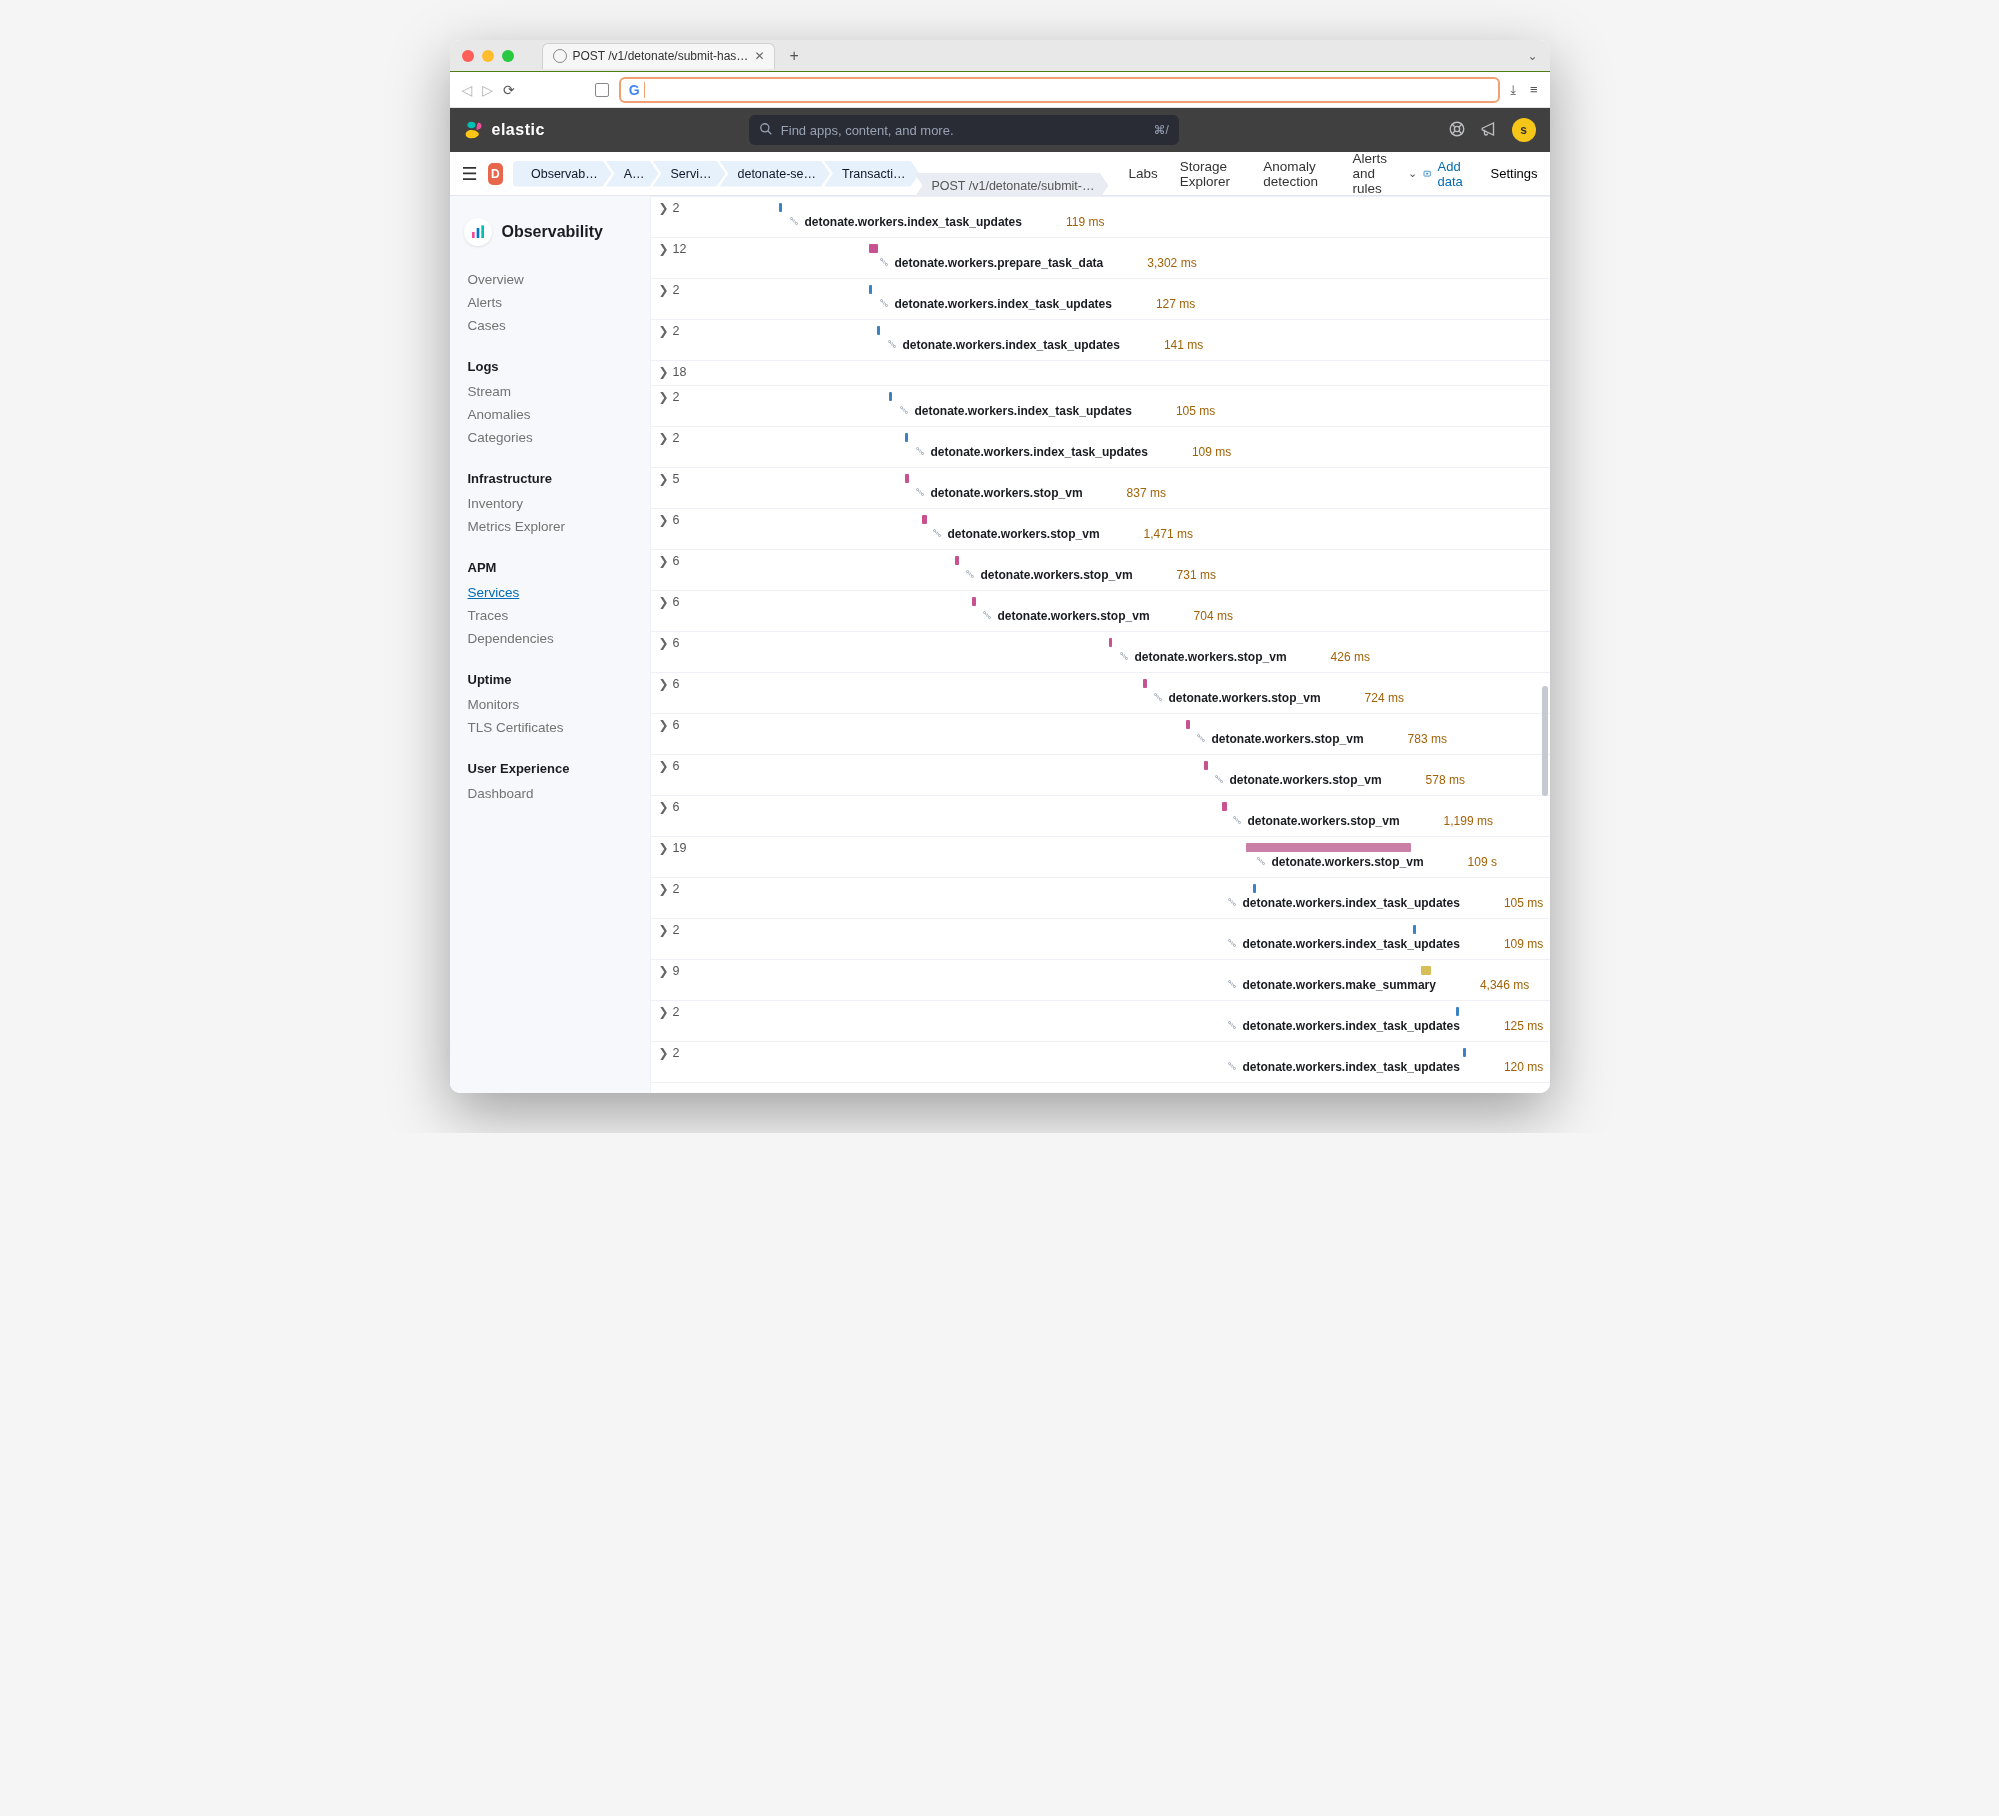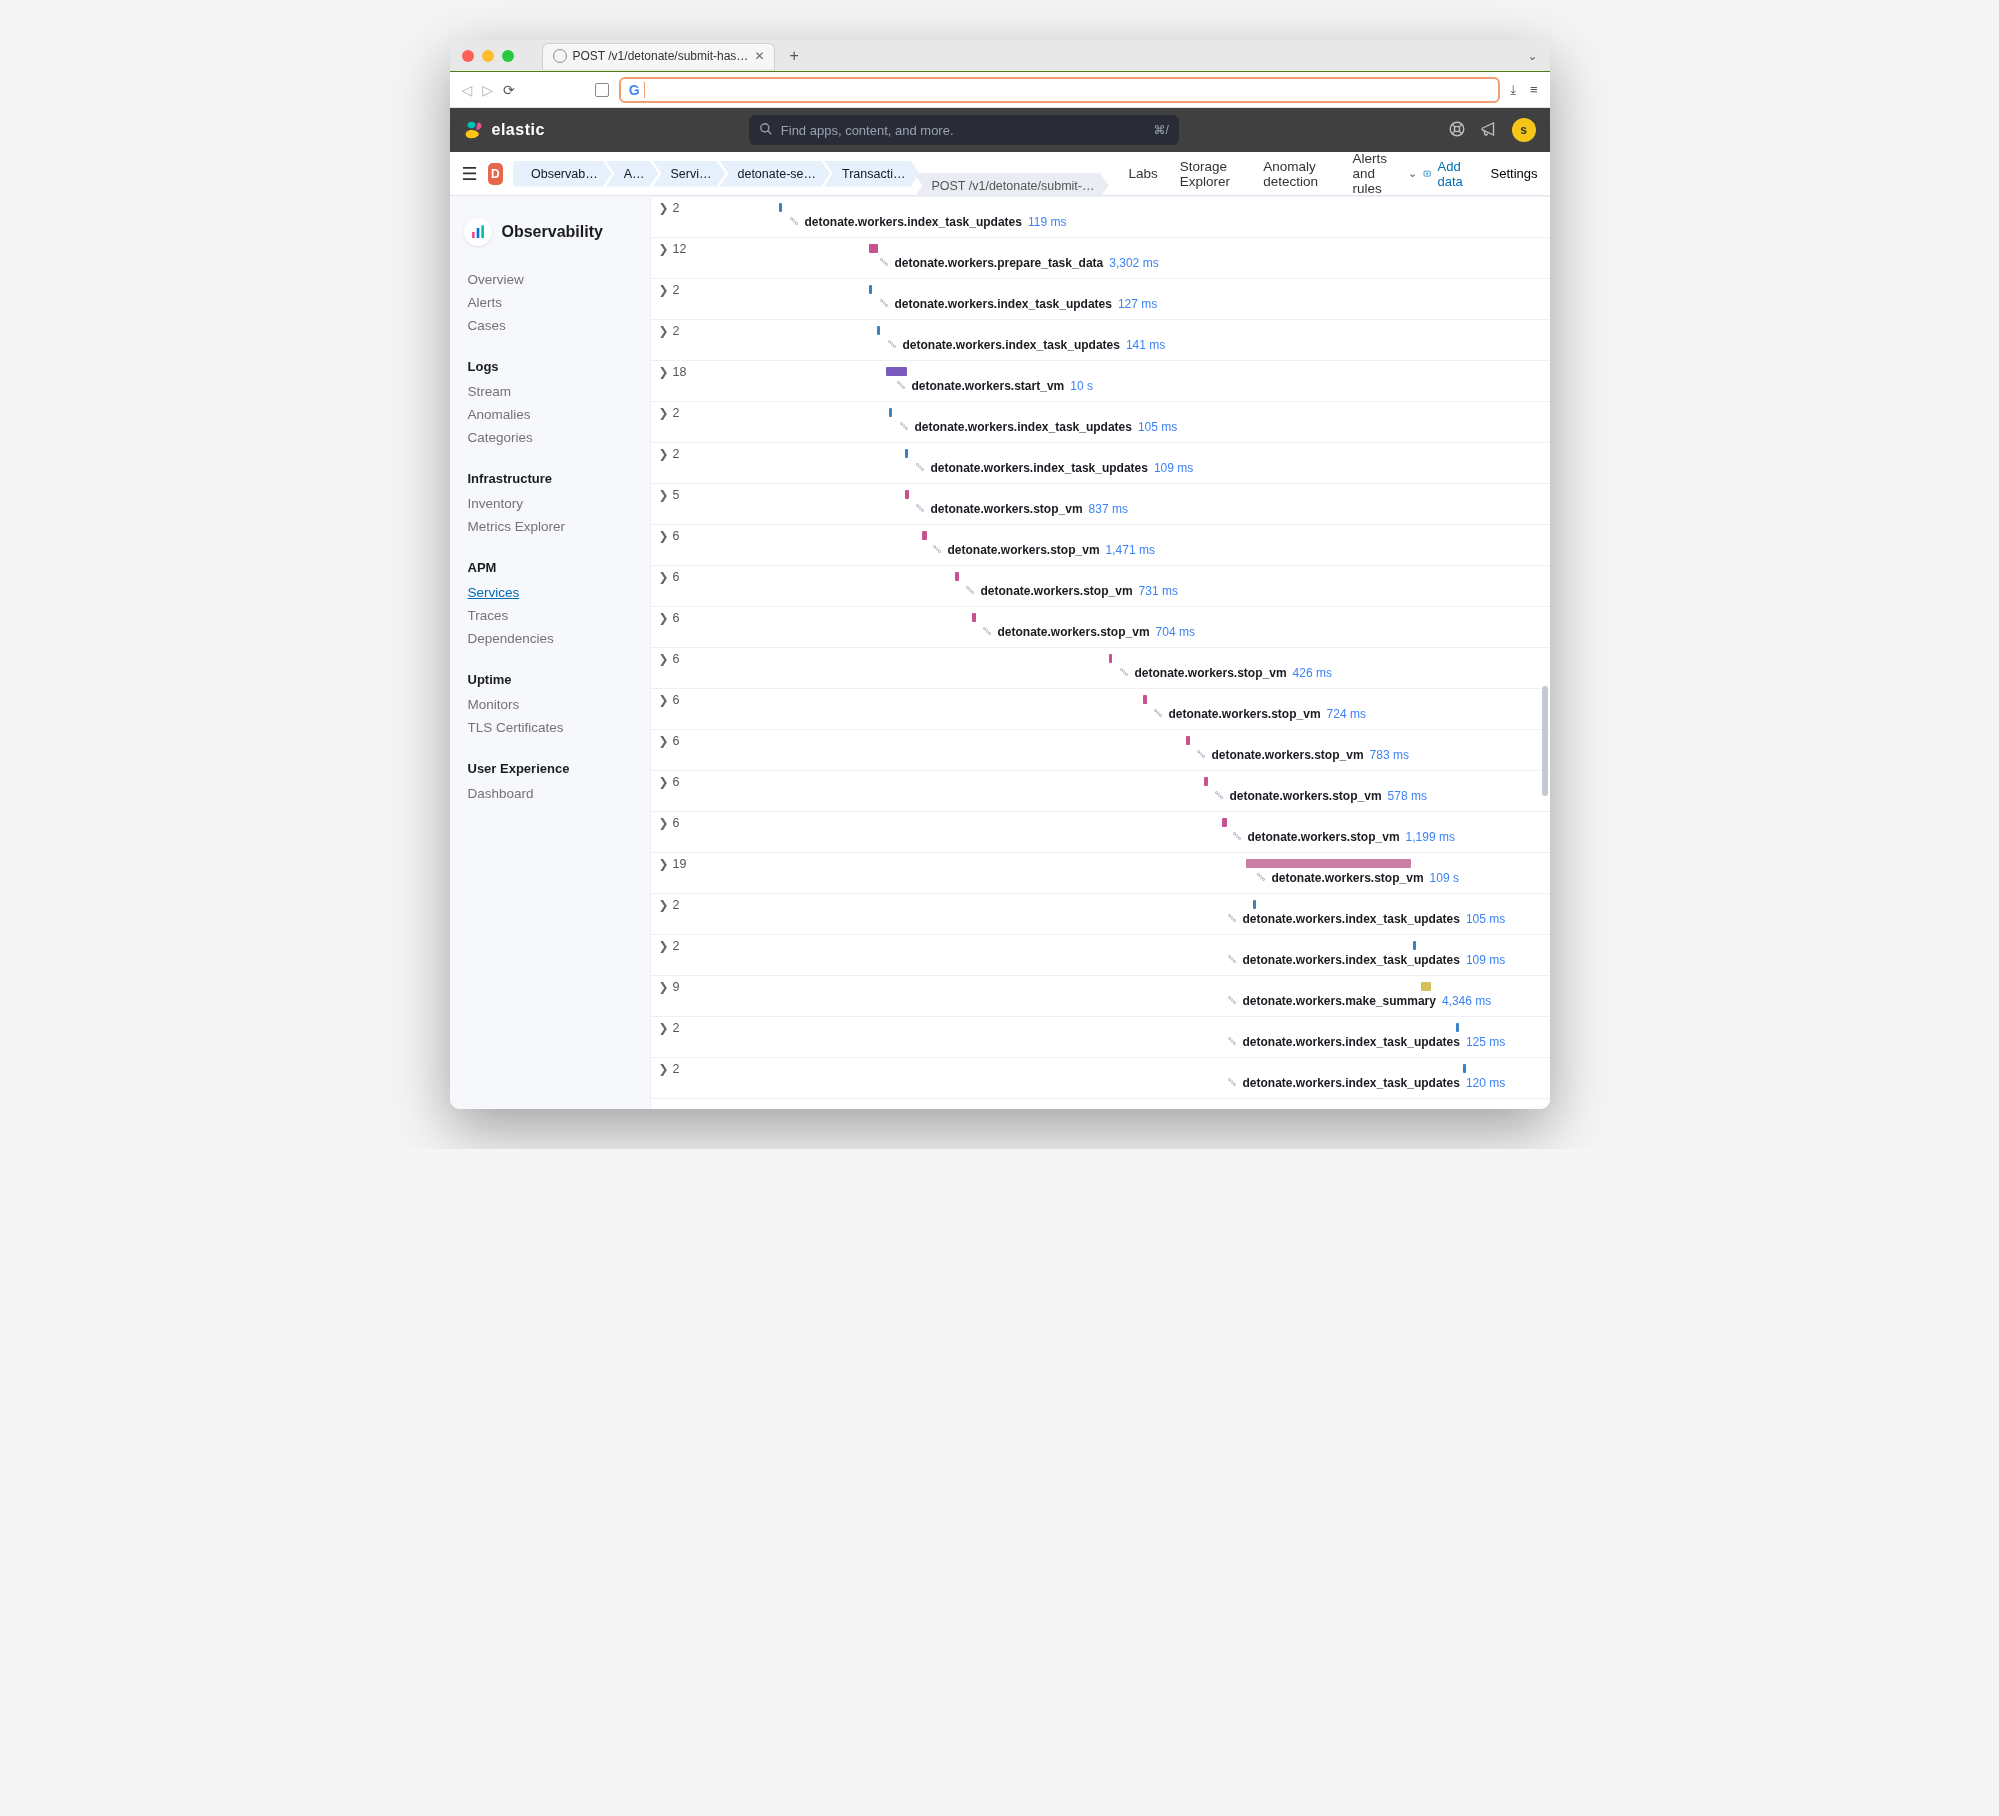--- a/index.html
+++ b/index.html
@@ -119,21 +119,21 @@
   .row-body{ flex:1; position:relative; min-height:30px;}
   .bar{ position:absolute; top:2px; height:9px; border-radius:1px;}
   .bar.blue{ background:#3b82c4;}
   .bar.pink{ background:#c8528f;}
   .bar.pinkL{ background:#c97fa5;}
   .bar.purple{ background:#7a5bbd;}
   .bar.yellow{ background:#d6bf57;}
   .label{ position:absolute; top:14px; display:flex; align-items:center; gap:6px; font-size:12px; white-space:nowrap;}
   .label .op{ color:#98a2b3;}
   .label .name{ font-weight:700; color:#1a1c21;}
-  .label .time{ color:#3b82f6;}
+  .label .time{ color:#a16207;margin-left:38px;}
   .right-col{ width:58px; border-left:1px solid #eef0f5;}
   .scrollbar{ position:absolute; right:2px; top:490px; width:6px; height:110px; background:#c5c9d1; border-radius:3px;}
 </style>
 </head>
 <body>
 
 <div class="window">
 
   <div class="titlebar">
     <div class="traffic">
@@ -365,33 +365,20 @@
                 <span class="time">141 ms</span>
               </div>
             </div>
             <div class="right-col"></div>
           </div>
           <div class="row">
             <div class="row-toggle">
               <span class="chv">❯</span>
               <span>18</span>
             </div>
-            <div class="row-body">
-              <div class="bar purple" style="left: 187px; width: 21px;"></div>
-              <div class="label" style="left: 197px;">
-                <span class="op"><svg width="10" height="10" viewBox="0 0 24 24" fill="none" stroke="#98a2b3" stroke-width="2">
-                    <circle cx="6" cy="6" r="2.5"></circle>
-                    <circle cx="18" cy="18" r="2.5"></circle>
-                    <path d="M8 8c0 4 4 4 4 8"></path>
-                    <path d="M16 16c0-4-4-4-4-8"></path>
-                  </svg></span>
-                <span class="name">detonate.workers.start_vm</span>
-                <span class="time">10 s</span>
-              </div>
-            </div>
             <div class="right-col"></div>
           </div>
           <div class="row">
             <div class="row-toggle">
               <span class="chv">❯</span>
               <span>2</span>
             </div>
             <div class="row-body">
               <div class="bar blue" style="left: 190px; width: 3px;"></div>
               <div class="label" style="left: 200px;">

